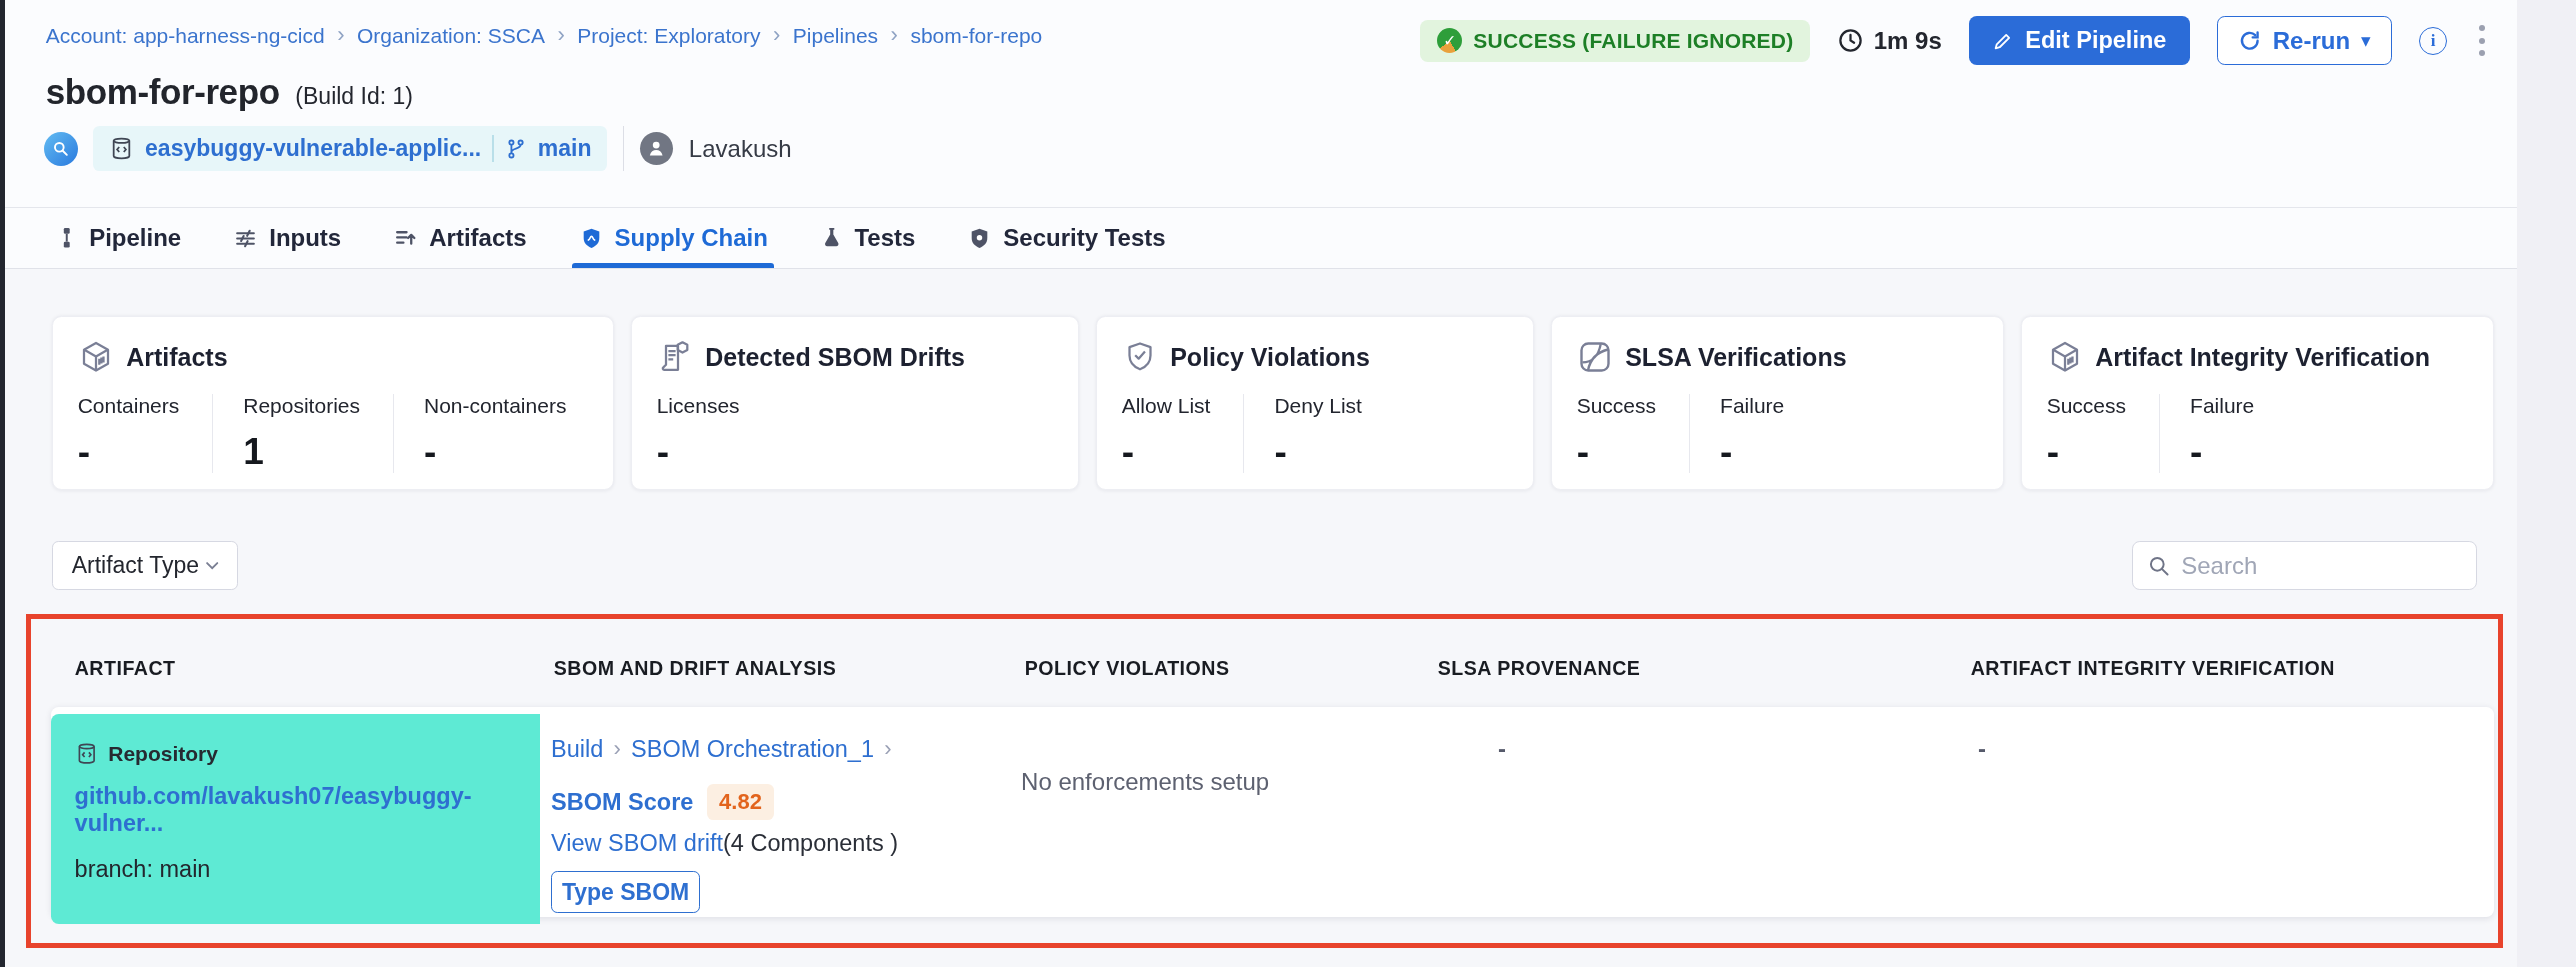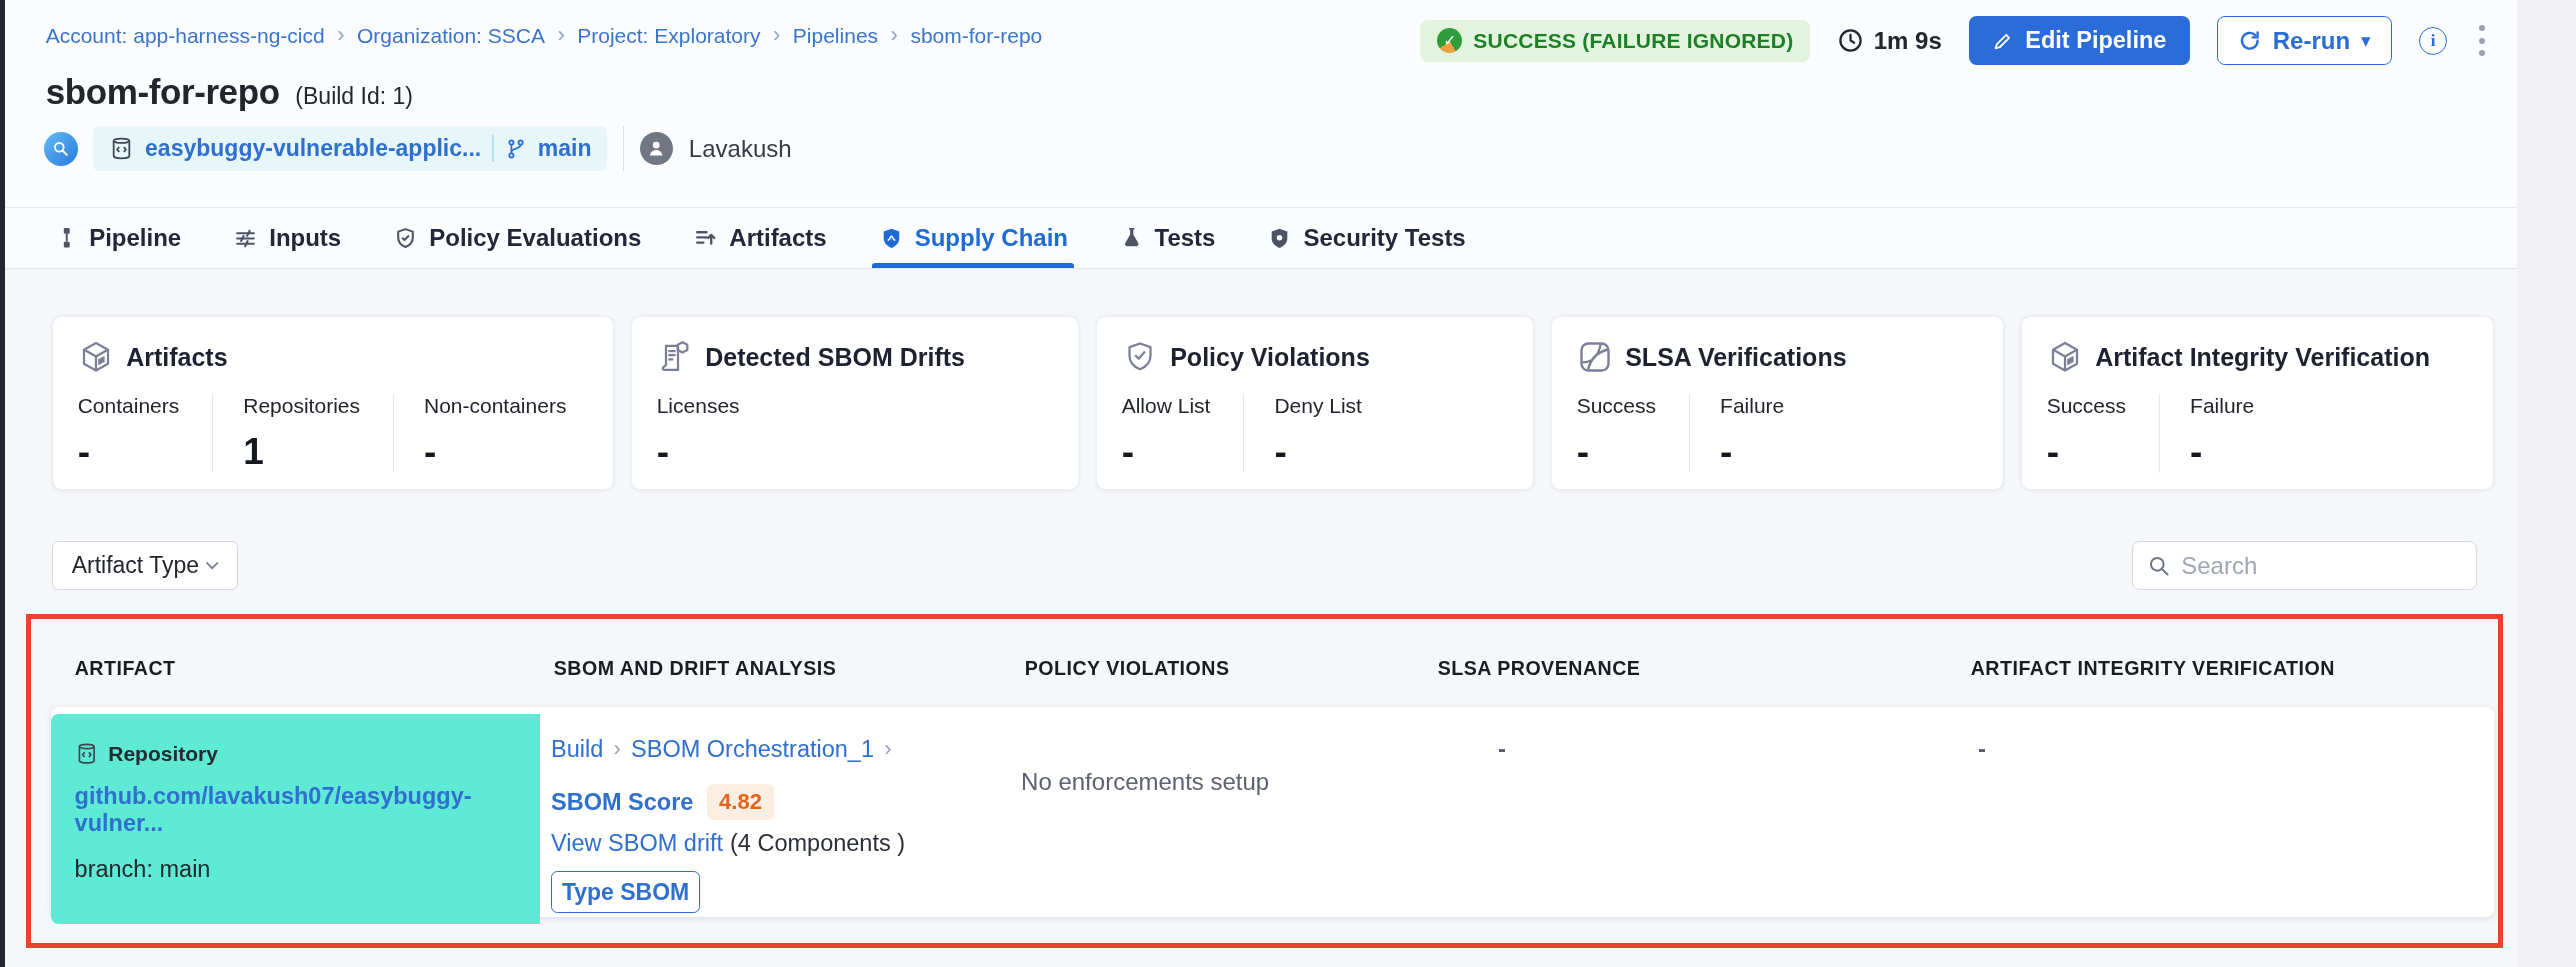--- a/index.html
+++ b/index.html
@@ -84,21 +84,21 @@
   .artifact-link { margin-top:17px; font-size:23.5px; font-weight:700; color:#2E6FD0; cursor:pointer; }
   .artifact-branch { margin-top:19px; font-size:23.5px; color:#23262D; }
 
   .cell-sbom { position:absolute; left:500px; top:28px; }
   .sbom-crumbs { display:flex; align-items:center; gap:10.2px; font-size:23.5px; height:28px; }
   .sbom-crumbs .link { color:#2E6FD0; cursor:pointer; }
   .sbom-crumbs .sep { color:#9AA0B5; font-size:22px; }
   .sbom-score-row { margin-top:21px; height:36px; display:flex; align-items:center; gap:14px; }
   .sbom-score-label { font-size:23.5px; font-weight:700; color:#2E6FD0; cursor:pointer; }
   .sbom-score-badge { background:#FCEFE2; border-radius:6.3px; padding:4.7px 11.7px; font-size:22px; font-weight:700; color:#E2641D; }
-  .drift-row { margin-top:9.4px; height:28px; display:flex; align-items:center; gap:7px; }
+  .drift-row { margin-top:9.4px; height:28px; display:flex; align-items:center; gap:0; }
   .drift-link { font-size:23.5px; color:#2E6FD0; cursor:pointer; }
   .drift-detail { font-size:23.5px; color:#2A2E37; }
   .view-sbom-btn { margin-top:14px; width:149px; height:42px; border:1.6px solid #2E6FD0; border-radius:6.3px; background:#fff; color:#2E6FD0; font-size:23px; font-weight:600; display:flex; align-items:center; justify-content:center; cursor:pointer; }
 
   .cell-policy { position:absolute; left:970px; top:61px; font-size:24px; color:#5D6170; }
   .cell-dash { position:absolute; top:28px; font-size:24px; font-weight:700; color:#565A6B; }
   .cell-dash.slsa{left:1447px} .cell-dash.integrity{left:1927px}
 </style>
 </head>
 <body>
@@ -220,29 +220,20 @@
       <span class="ticon">
         <svg width="25" height="25" viewBox="0 0 24 24" fill="none" stroke="currentColor" stroke-width="2" stroke-linecap="round">
             <path d="M4 7h16M4 12h16M4 17h16"></path>
             <path d="M16 4.6l-2.4 4.8M10.2 9.6L7.8 14.4M14 14.6l-2.4 4.8"></path>
           </svg>
       </span>
       <span>Inputs</span>
     </div>
     <div class="tab">
       <span class="ticon">
-        <svg width="25" height="25" viewBox="0 0 24 24" fill="none" stroke="currentColor" stroke-width="2" stroke-linejoin="round">
-            <path d="M12 3l7 2.4v5.6c0 5-3 7.6-7 9.2-4-1.6-7-4.2-7-9.2V5.4z"></path>
-            <path d="M8.8 11.2l2.3 2.3 4.2-4.4"></path>
-          </svg>
-      </span>
-      <span>Policy Evaluations</span>
-    </div>
-    <div class="tab">
-      <span class="ticon">
         <svg width="25" height="25" viewBox="0 0 24 24" fill="none" stroke="currentColor" stroke-width="2.2" stroke-linecap="round">
             <path d="M4 6h9M4 11h9M4 16h6"></path>
             <path d="M17.5 17V8.5m0 0l-3 3m3-3l3 3"></path>
           </svg>
       </span>
       <span>Artifacts</span>
     </div>
     <div class="tab active">
       <span class="ticon">
         <svg width="25" height="25" viewBox="0 0 24 24">

